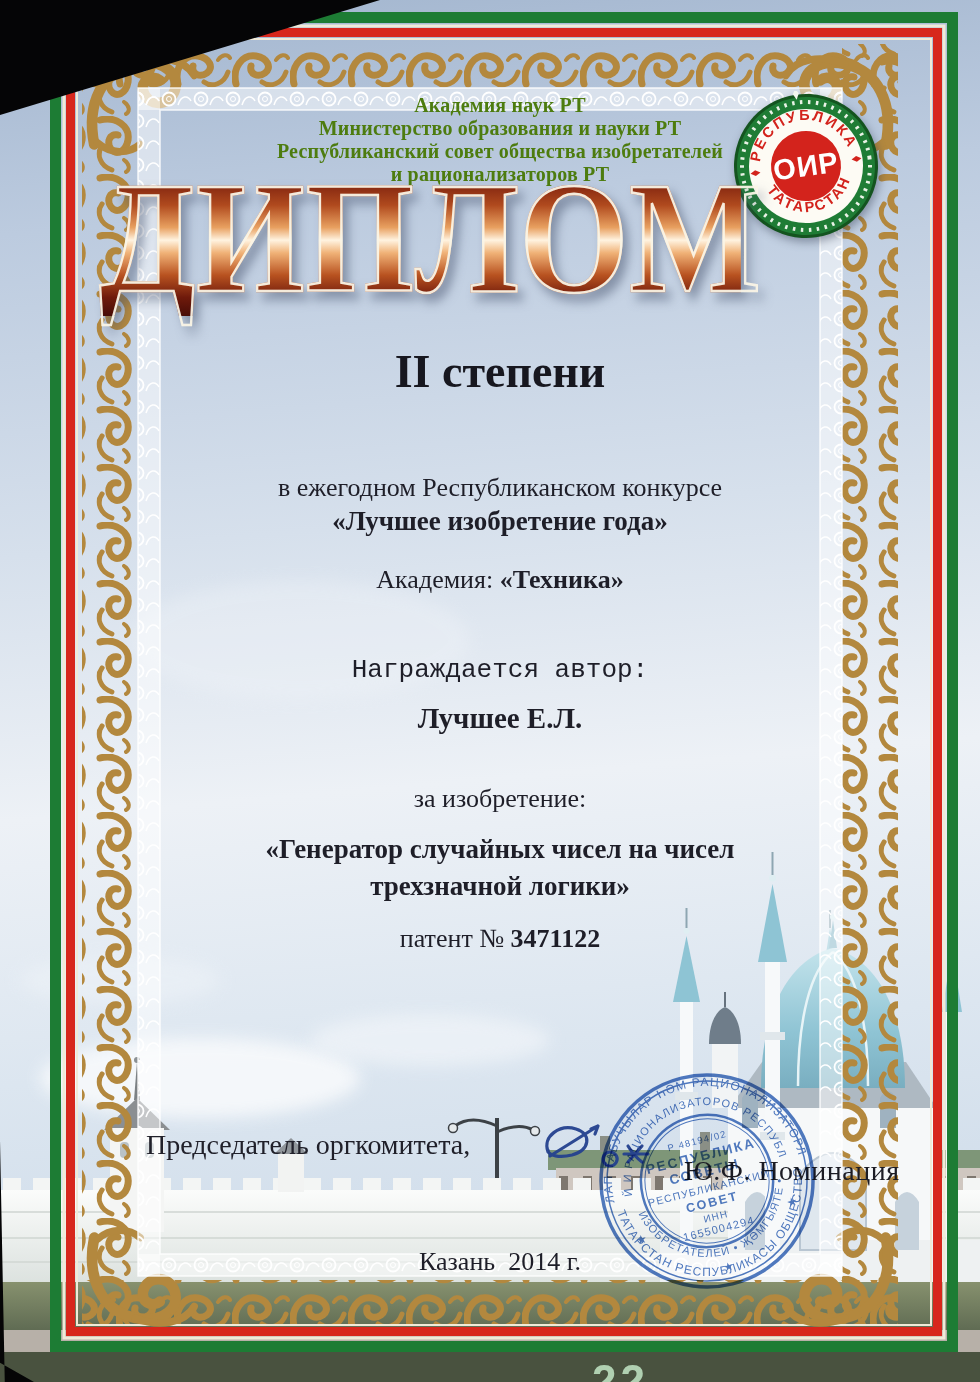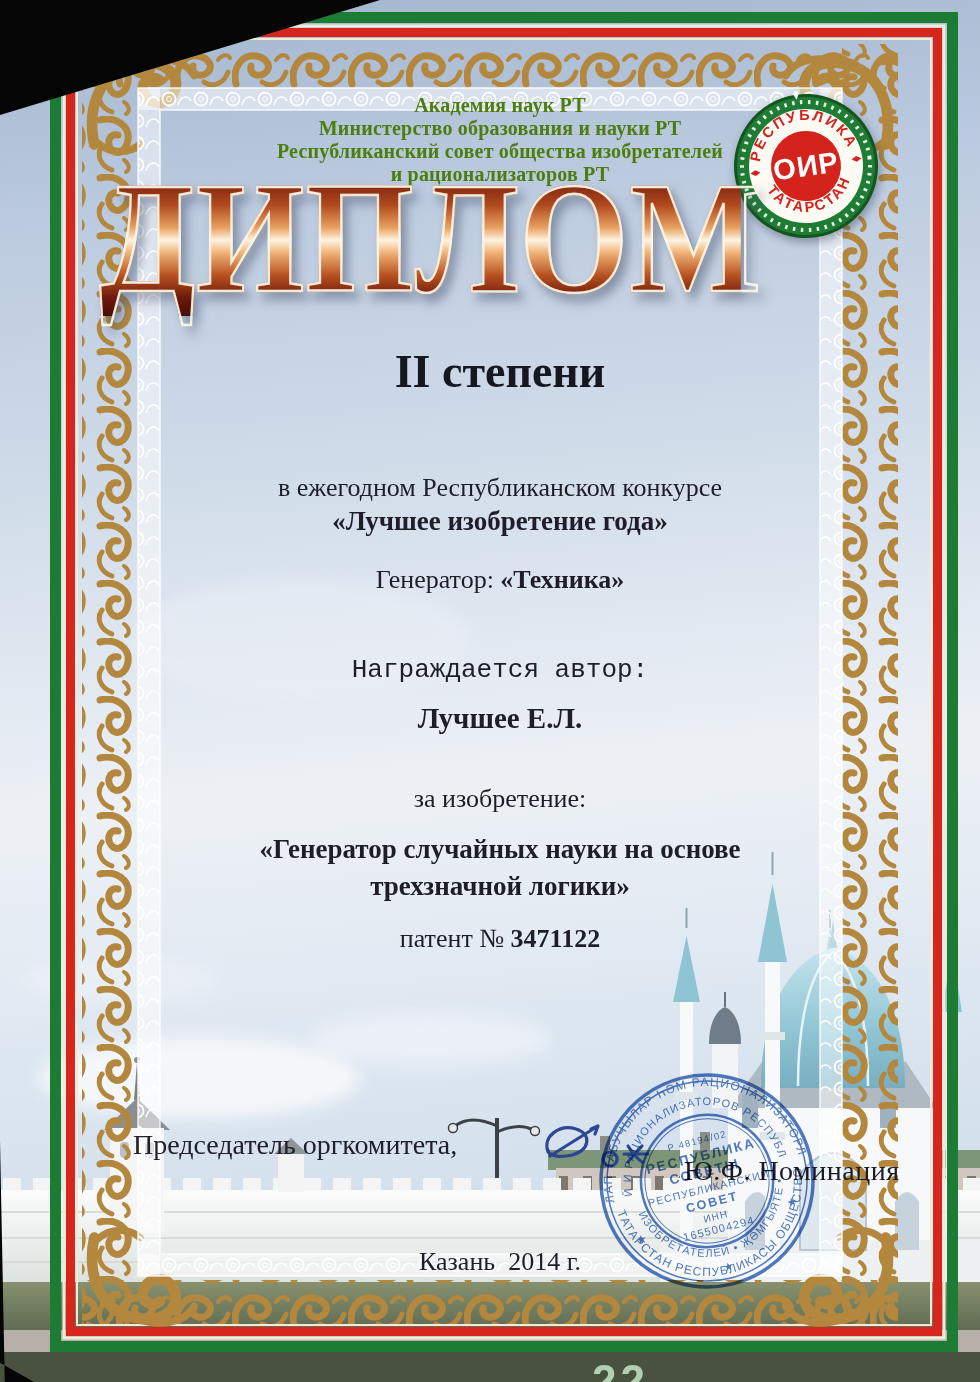--- a/index.html
+++ b/index.html
@@ -37,21 +37,21 @@
   .contest-intro{top:473px;}
   .contest-name{top:506px;}
   .nomination{top:565px;}
   .awardee-label{top:656px;font-family:Liberation Mono, monospace;}
   .awardee-name{top:702px;font-size:29px;font-weight:bold;}
   .for-label{top:784px;}
   .invention{top:831px;line-height:37px;}
   .patent{top:924px;}
   .city-date{top:1247px;white-space:pre;}
   .signer-position{
-    position:absolute;left:133px;top:1126px;width:420px;text-align:left;
+    position:absolute;left:146px;top:1126px;width:420px;text-align:left;
     font-size:28px;line-height:38px;color:#20202a;
   }
   .signer-name{position:absolute;left:684px;top:1155px;font-size:28px;color:#1c1c24;letter-spacing:.5px;}
   .oir-logo{position:absolute;left:731px;top:91px;width:150px;height:150px;z-index:5;
     filter:drop-shadow(2px 4px 5px rgba(50,60,80,.45));}
   .signature-svg{position:absolute;left:498px;top:1096px;width:210px;height:100px;z-index:7;}
   .stamp{position:absolute;left:584px;top:1058px;width:246px;height:246px;z-index:8;
     mix-blend-mode:multiply;opacity:.86;}
   .scan-wedge-tl{position:absolute;left:0;top:0;width:380px;height:115px;background:#050506;
     clip-path:polygon(0 0,100% 0,0 100%);z-index:9;}
@@ -295,28 +295,28 @@
     <div>и рационализаторов РТ</div>
   </div>
 
   <div class="diploma-title">ДИПЛОМ</div>
 
   <div class="cline degree">II степени</div>
 
   <div class="cline t26 contest-intro">в ежегодном Республиканском конкурсе</div>
   <div class="cline t27b contest-name">«Лучшее изобретение года»</div>
 
-  <div class="cline t26 nomination"><span>Генератор: </span><b>«Техника»</b></div>
+  <div class="cline t26 nomination"><span>Академия: </span><b>«Техника»</b></div>
 
   <div class="cline t26 awardee-label">Награждается автор:</div>
   <div class="cline awardee-name">Лучшее Е.Л.</div>
 
   <div class="cline t26 for-label">за изобретение:</div>
   <div class="cline t27b invention">
-    <div>«Генератор случайных науки на основе</div>
+    <div>«Генератор случайных чисел на чисел</div>
     <div>трехзначной логики»</div>
   </div>
 
   <div class="cline t26 patent"><span>патент № </span><b>3471122</b></div>
 
   <div class="signer-position">
     <div>Председатель оргкомитета,</div>
   </div>
   <div class="signer-name">Ю.Ф. Номинация</div>
 

